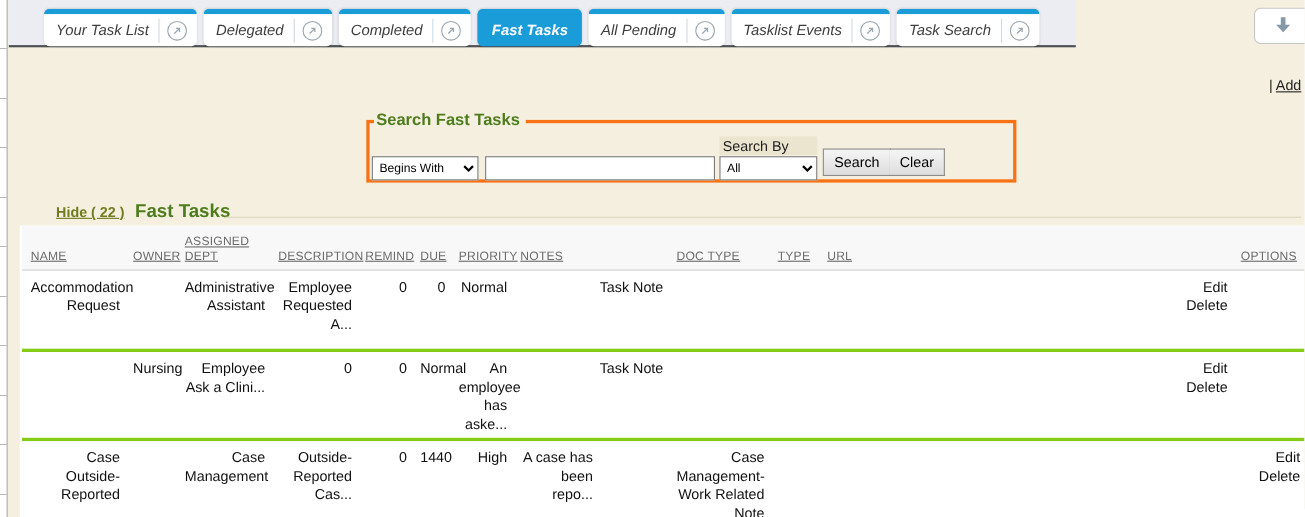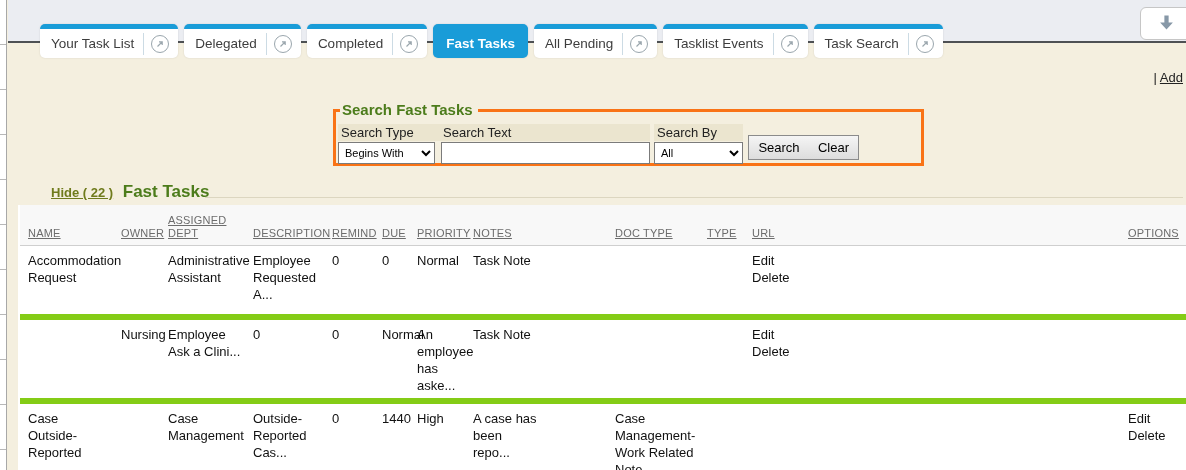--- a/index.html
+++ b/index.html
@@ -11,23 +11,23 @@
 
   
   .gutter {
     position:absolute; left:0; top:0; width:7px; height:470px;
     background:#ffffff; border-right:1px solid #a8a8a8;
     background-image:repeating-linear-gradient(to bottom, transparent 0 44px, #b8b8b8 44px 45px);
   }
 
   
   .tabbar {
-    position:absolute; left:8px; top:0; width:1178px; height:43px;
+    position:absolute; left:8px; top:0; width:970px; height:43px;
     background:#ebedf2; border-bottom:2px solid #4e5154;
-    display:flex; align-items:flex-start; padding:24px 0 0 32px; gap:6px;
+    display:flex; align-items:flex-start; padding:8px 0 0 32px; gap:6px;font-style:italic;
   }
   .tab {
     height:34px; background:#ffffff; border-radius:5px;
     border-top:5px solid #199cd8; display:flex; align-items:center;
     padding:0 4px 0 11px; cursor:pointer; white-space:nowrap;
     box-shadow:0 0 2px rgba(0,0,0,0.12);
   }
   .tab .lbl { font-size:13.5px; color:#3d3d3d; padding-right:9px; }
   .tab .sep { width:1px; height:22px; background:#ccdbe4; }
   .tab .circ {
@@ -94,21 +94,21 @@
     grid-template-columns:93px 47px 85px 79px 50px 35px 56px 142px 92px 45px 376px 1fr;
   }
   .thead {
     background:#f8f8f8; border-bottom:1px solid #cfcfcf;
     min-height:41px; align-items:end;
   }
   .th {
     font-size:11px; color:#6c6c6c; text-decoration:underline; letter-spacing:0.2px;
     padding:0 2px 5px 8px; cursor:pointer; line-height:13px;
   }
-  .tbody-row { min-height:74px; border-bottom:6px solid #84cc16; }
+  .tbody-row { min-height:74px; border-bottom:3px solid #84cc16;text-align:right; }
   .td { padding:6px 4px 4px 8px; font-size:13px; line-height:17px; color:#111; }
   .td .narrow { max-width:66px; }
   .opt { cursor:pointer; }
 </style>
 </head>
 <body>
 
 <div class="gutter"></div>
 
 <div class="tabbar">
@@ -177,24 +177,20 @@
       </svg>
   </span>
 </div>
 
 <div class="addline">
   <span>| </span><a>Add</a>
 </div>
 
 <div class="search-panel">
   <div class="search-legend">Search Fast Tasks</div>
-  <div class="lblstrip strip-a">
-    <span class="lbl-stype">Search Type</span>
-    <span class="lbl-stext">Search Text</span>
-  </div>
   <div class="lblstrip strip-b">
     <span class="lbl-sby">Search By</span>
   </div>
   <select class="sel-type">
     <option>Begins With</option>
   </select>
   <input type="text" class="inp-text" value="" style="">
   <select class="sel-by">
     <option>All</option>
   </select>

